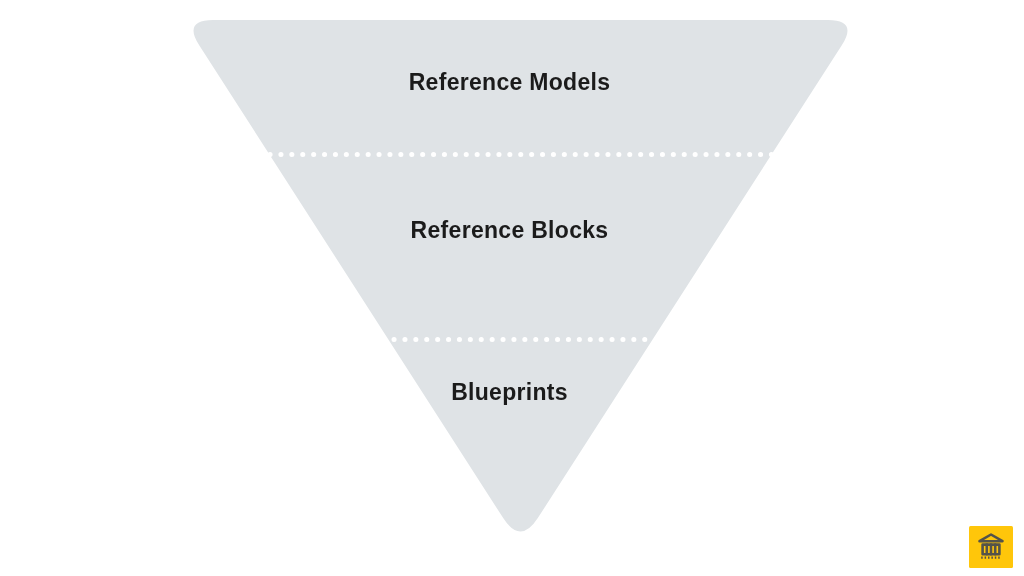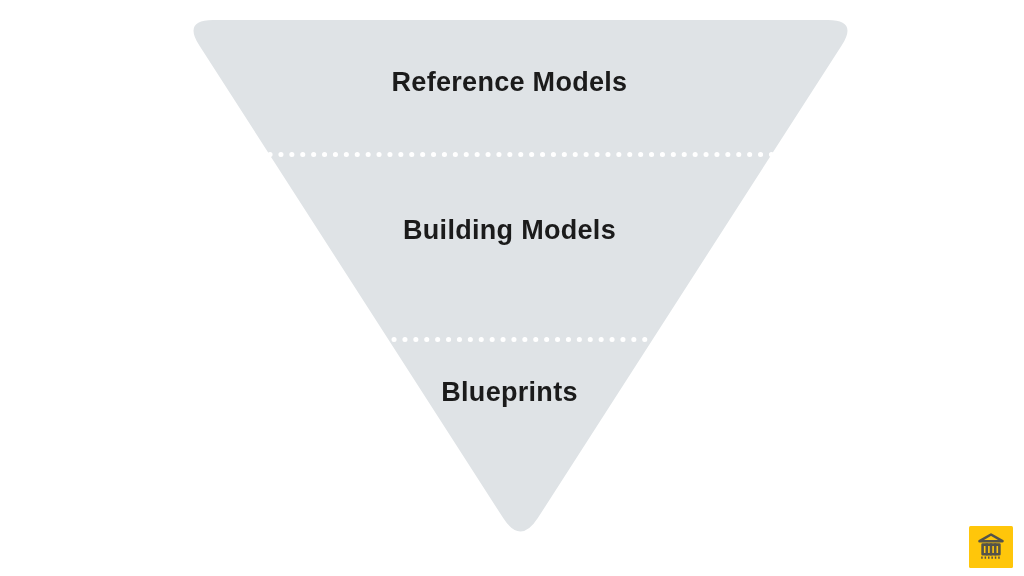--- a/index.html
+++ b/index.html
@@ -24,21 +24,21 @@
     width: 1024px;
     height: 576px;
     display: block;
   }
   .level-label {
     position: absolute;
     left: 0;
     width: 1019px;
     text-align: center;
     font-weight: 800;
-    font-size: 27px;
+    font-size: 23px;
     line-height: 28px;
     letter-spacing: 0.3px;
     color: #1b1b1b;
     user-select: none;
   }
   .lvl-1 { top: 68px; }
   .lvl-2 { top: 216px; }
   .lvl-3 { top: 378px; }
   .brand-badge {
     position: absolute;
@@ -66,21 +66,21 @@
              Q 183 20 213 20
              Z" fill="#dfe3e6"></path>
 
     <line x1="270" y1="154.5" x2="778" y2="154.5" stroke-width="5" stroke-linecap="round" stroke-dasharray="0.1 10.8" stroke="#ffffff"></line>
 
     <line x1="394" y1="339.5" x2="650" y2="339.5" stroke-width="5" stroke-linecap="round" stroke-dasharray="0.1 10.8" stroke="#ffffff"></line>
   </svg>
 
   <div class="level-label lvl-1">Reference Models</div>
 
-  <div class="level-label lvl-2">Building Models</div>
+  <div class="level-label lvl-2">Reference Blocks</div>
 
   <div class="level-label lvl-3">Blueprints</div>
 
   <div class="brand-badge" title="">
     <svg viewBox="0 0 44 42" aria-hidden="true">
       <rect x="0" y="0" width="44" height="42" rx="1.5" fill="#ffc60a"></rect>
       <g fill="none" stroke-width="2.6" stroke-linejoin="round" stroke-linecap="round" stroke="#54534a">
 
         <path d="M 22 8.5 L 33.5 15.2 L 10.5 15.2 Z"></path>
 

